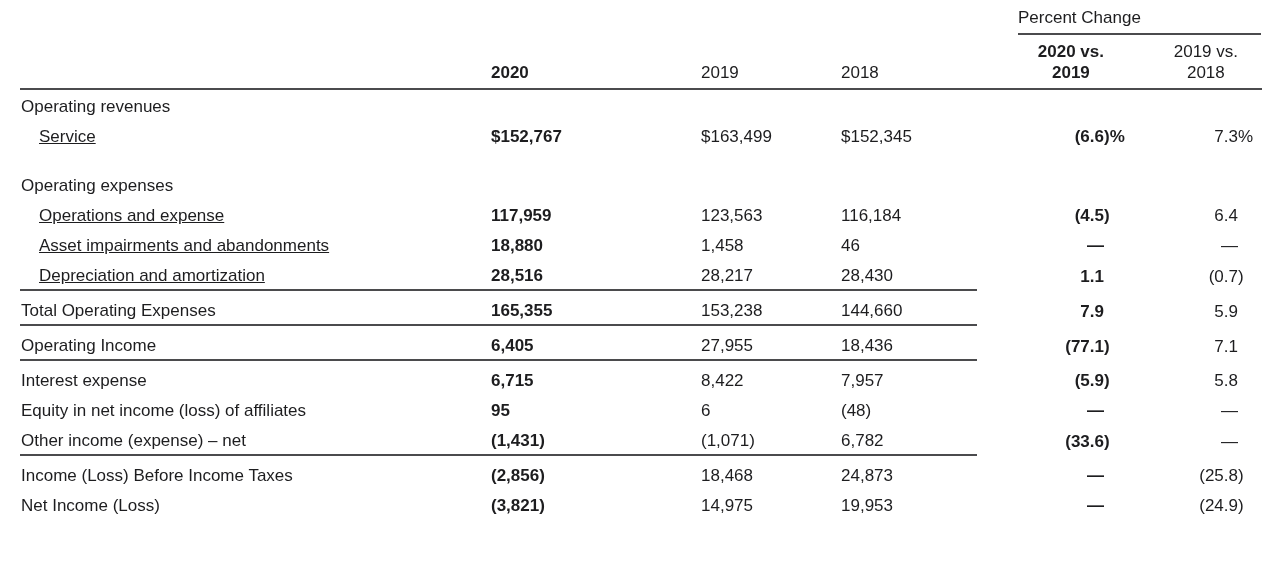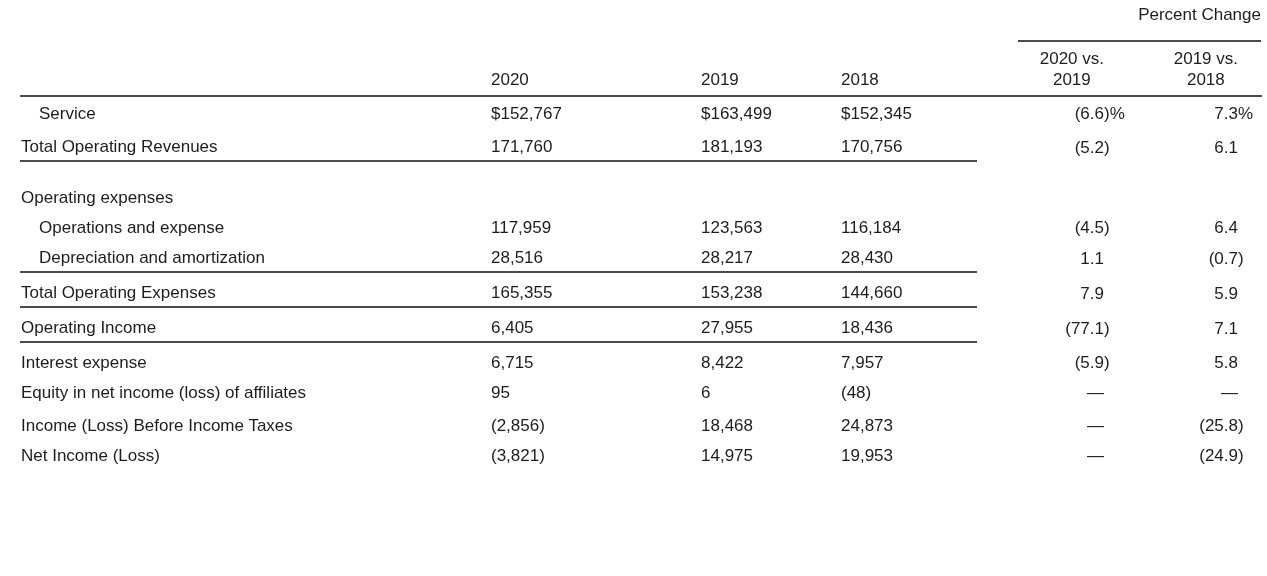--- a/index.html
+++ b/index.html
@@ -6,34 +6,34 @@
   .page{
     width:1267px;height:576px;box-sizing:border-box;
     background:#ffffff;color:#1d1d1f;
     font-family:"Liberation Sans",sans-serif;
     padding:4px 5px 0 20px;overflow:hidden;
   }
   table{border-collapse:collapse;table-layout:fixed;width:1242px;font-size:17px;}
   td{vertical-align:bottom;overflow:visible;}
   
   tr.pct-row td{height:30px;}
-  .pct-wrap{border-bottom:2px solid #4b4b4d;margin-left:40px;text-align:right;padding-bottom:15px;}
+  .pct-wrap{border-bottom:2px solid #4b4b4d;margin-left:40px;text-align:left;padding-bottom:5px;}
   tr.years-row td{height:46px;border-bottom:2px solid #4b4b4d;padding-bottom:5px;}
   .hdr2{display:inline-block;text-align:center;line-height:21px;}
   .hdr2 span{display:block;}
   
   .num{text-align:left;padding-right:4px;}
   .pct1{text-align:right;padding-right:26px;}
   .pct2{text-align:right;padding-right:24px;}
-  .b{font-weight:normal;}
+  .b{font-weight:bold;}
   
   tbody td{height:26px;padding-bottom:3px;line-height:20px;}
   tr.spacer td{height:16px;padding:0;}
   .lbl{text-align:left;}
-  .ind{padding-left:19px;}
+  .ind{padding-left:19px;text-decoration:underline;}
   tr.rule-partial td:nth-child(-n+4){border-bottom:2px solid #4b4b4d;}
   tr.after-rule td{padding-top:4px;}
   
   .val{position:relative;display:inline-block;white-space:pre;}
   .suf{position:absolute;left:100%;bottom:0;white-space:pre;}
 </style>
 </head>
 <body>
 
 <div class="page">
@@ -69,53 +69,61 @@
         <td class="pct2">
           <div class="hdr2">
             <span>2019 vs.</span>
             <span>2018</span>
           </div>
         </td>
       </tr>
     </thead>
     <tbody id="tbody">
         <tr>
+          <td class="lbl">Operating revenues</td>
+          <td class="num b"></td>
+          <td class="num"></td>
+          <td class="num"></td>
+          <td class="pct1 b"></td>
+          <td class="pct2"></td>
+        </tr>
+        <tr>
           <td class="lbl ind">Service</td>
           <td class="num b"><span class="val">$152,767</span></td>
           <td class="num"><span class="val">$163,499</span></td>
           <td class="num"><span class="val">$152,345</span></td>
           <td class="pct1 b"><span class="val">(6.6<span class="suf">)%</span></span></td>
           <td class="pct2"><span class="val">7.3<span class="suf">%</span></span></td>
-        </tr>
-        <tr class="rule-partial after-rule">
-          <td class="lbl">Total Operating Revenues</td>
-          <td class="num b"><span class="val">171,760</span></td>
-          <td class="num"><span class="val">181,193</span></td>
-          <td class="num"><span class="val">170,756</span></td>
-          <td class="pct1 b"><span class="val">(5.2<span class="suf">)</span></span></td>
-          <td class="pct2"><span class="val">6.1</span></td>
         </tr>
         <tr class="spacer">
           <td colspan="6"></td>
         </tr>
         <tr class="after-rule">
           <td class="lbl">Operating expenses</td>
           <td class="num b"></td>
           <td class="num"></td>
           <td class="num"></td>
           <td class="pct1 b"></td>
           <td class="pct2"></td>
         </tr>
         <tr>
           <td class="lbl ind">Operations and expense</td>
           <td class="num b"><span class="val">117,959</span></td>
           <td class="num"><span class="val">123,563</span></td>
           <td class="num"><span class="val">116,184</span></td>
           <td class="pct1 b"><span class="val">(4.5<span class="suf">)</span></span></td>
           <td class="pct2"><span class="val">6.4</span></td>
+        </tr>
+        <tr>
+          <td class="lbl ind">Asset impairments and abandonments</td>
+          <td class="num b"><span class="val">18,880</span></td>
+          <td class="num"><span class="val">1,458</span></td>
+          <td class="num"><span class="val">46</span></td>
+          <td class="pct1 b"><span class="val">—</span></td>
+          <td class="pct2"><span class="val">—</span></td>
         </tr>
         <tr class="rule-partial">
           <td class="lbl ind">Depreciation and amortization</td>
           <td class="num b"><span class="val">28,516</span></td>
           <td class="num"><span class="val">28,217</span></td>
           <td class="num"><span class="val">28,430</span></td>
           <td class="pct1 b"><span class="val">1.1</span></td>
           <td class="pct2"><span class="val">(0.7<span class="suf">)</span></span></td>
         </tr>
         <tr class="rule-partial after-rule">
@@ -143,20 +151,28 @@
           <td class="pct2"><span class="val">5.8</span></td>
         </tr>
         <tr>
           <td class="lbl">Equity in net income (loss) of affiliates</td>
           <td class="num b"><span class="val">95</span></td>
           <td class="num"><span class="val">6</span></td>
           <td class="num"><span class="val">(48<span class="suf">)</span></span></td>
           <td class="pct1 b"><span class="val">—</span></td>
           <td class="pct2"><span class="val">—</span></td>
         </tr>
+        <tr class="rule-partial">
+          <td class="lbl">Other income (expense) – net</td>
+          <td class="num b"><span class="val">(1,431<span class="suf">)</span></span></td>
+          <td class="num"><span class="val">(1,071<span class="suf">)</span></span></td>
+          <td class="num"><span class="val">6,782</span></td>
+          <td class="pct1 b"><span class="val">(33.6<span class="suf">)</span></span></td>
+          <td class="pct2"><span class="val">—</span></td>
+        </tr>
         <tr class="after-rule">
           <td class="lbl">Income (Loss) Before Income Taxes</td>
           <td class="num b"><span class="val">(2,856<span class="suf">)</span></span></td>
           <td class="num"><span class="val">18,468</span></td>
           <td class="num"><span class="val">24,873</span></td>
           <td class="pct1 b"><span class="val">—</span></td>
           <td class="pct2"><span class="val">(25.8<span class="suf">)</span></span></td>
         </tr>
         <tr>
           <td class="lbl">Net Income (Loss)</td>

